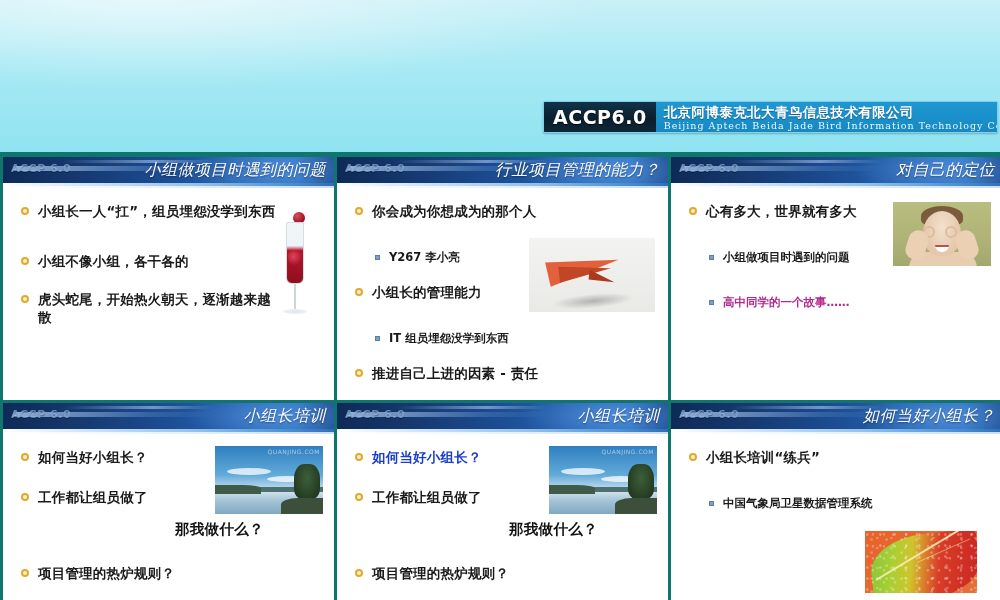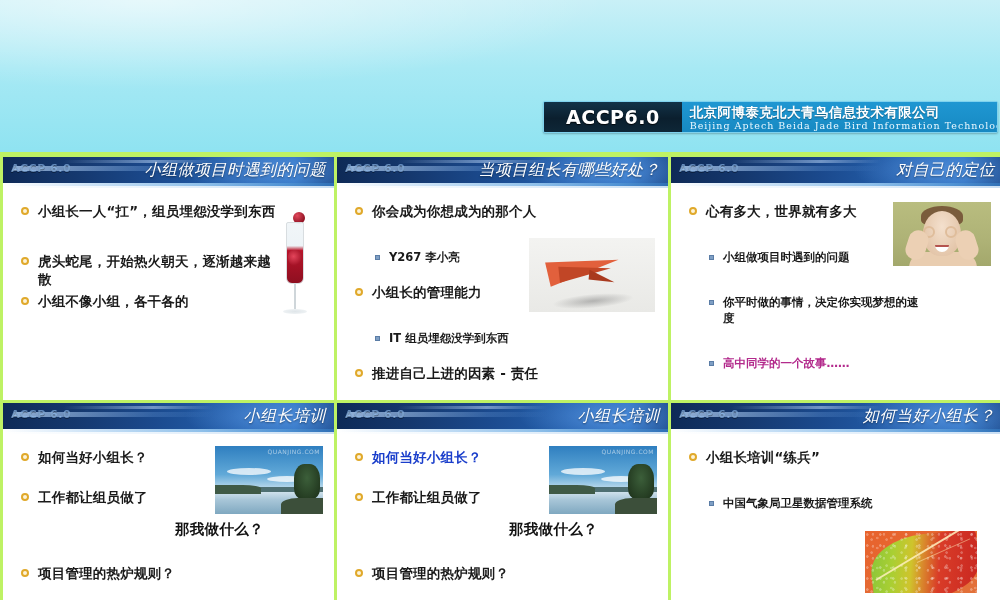--- a/index.html
+++ b/index.html
@@ -30,21 +30,21 @@
     border: 1px solid #7fd2ee;
     border-radius: 2px;
     box-shadow: 0 1px 2px rgba(0,0,0,0.25);
     overflow: hidden;
   }
   .brandbar .accpbox {
     background: linear-gradient(to bottom, #123247 0%, #0b1f2e 55%, #0e2737 100%);
     color: #ffffff;
     font-size: 19px; font-weight: bold; letter-spacing: 0.5px;
     display: flex; align-items: center; justify-content: center;
-    padding: 0 22px;
+    padding: 0 9px;
     text-shadow: 0 1px 1px rgba(0,0,0,0.8);
     flex: 0 0 auto;
   }
   .brandbar .cobox {
     flex: 1 1 auto;
     background: linear-gradient(to bottom, #1f97d2 0%, #1789c2 100%);
     padding: 2px 0 0 8px;
     display: flex; flex-direction: column; justify-content: center;
   }
   .brandbar .cn {
@@ -59,21 +59,21 @@
     font-family: "DejaVu Serif", "Liberation Serif", serif;
   }
 
   
   .grid {
     position: absolute; left: 0; top: 152px; width: 1000px; height: 448px;
     display: grid;
     grid-template-columns: 331px 331px 332px;
     grid-template-rows: 243px 205px;
     gap: 3px 3px;
-    background: #bef264;
+    background: #0f766e;
     padding: 5px 3px 0 3px;
   }
   .slide {
     background: #ffffff;
     position: relative;
     overflow: hidden;
   }
 
   
   .sl-head {
@@ -341,40 +341,40 @@
         <div class="glow"></div>
         <div class="wmark">ACCP 6.0</div>
         <div class="sl-title">小组做项目时遇到的问题</div>
       </div>
       <div class="sl-rule"></div>
       <div class="sl-rule2"></div>
 
       <div class="sl-body">
         <div class="blist" style="width:265px">
           <div class="b1" style="margin-bottom:32px">小组长一人“扛”，组员埋怨没学到东西</div>
+          <div class="b1" style="margin-bottom:20px">小组不像小组，各干各的</div>
           <div class="b1">虎头蛇尾，开始热火朝天，逐渐越来越散</div>
-          <div class="b1" style="margin-bottom:20px">小组不像小组，各干各的</div>
         </div>
         <div class="pic flute-wrap" style="left:272px; top:16px; width:40px; height:120px;">
           <div class="flute-cherry"></div>
           <div class="flute-bowl"></div>
           <div class="flute-foam"></div>
           <div class="flute-stem"></div>
           <div class="flute-foot"></div>
         </div>
       </div>
     </div>
 
     <div class="slide">
       <div class="sl-head">
         <div class="streak"></div>
         <div class="streak2"></div>
         <div class="glow"></div>
         <div class="wmark">ACCP 6.0</div>
-        <div class="sl-title">当项目组长有哪些好处？</div>
+        <div class="sl-title">行业项目管理的能力？</div>
       </div>
       <div class="sl-rule"></div>
       <div class="sl-rule2"></div>
 
       <div class="sl-body">
         <div class="blist" style="width:240px">
           <div class="b1">你会成为你想成为的那个人</div>
           <div class="b2" style="margin-bottom:18px">Y267  李小亮</div>
           <div class="b1">小组长的管理能力</div>
           <div class="b2" style="margin-bottom:18px">IT 组员埋怨没学到东西</div>
@@ -397,21 +397,20 @@
         <div class="wmark">ACCP 6.0</div>
         <div class="sl-title">对自己的定位</div>
       </div>
       <div class="sl-rule"></div>
       <div class="sl-rule2"></div>
 
       <div class="sl-body">
         <div class="blist" style="width:240px">
           <div class="b1">心有多大，世界就有多大</div>
           <div class="b2" style="margin-bottom:18px">小组做项目时遇到的问题</div>
-          <div class="b2" style="margin-bottom:18px">你平时做的事情，决定你实现梦想的速度</div>
           <div class="b2 accent-pink">高中同学的一个故事……</div>
         </div>
         <div class="pic face-bg" style="left:222px; top:14px; width:98px; height:64px;">
           <div class="face-shoulder"></div>
           <div class="face-hair"></div>
           <div class="face-head"></div>
           <div class="face-eye l"></div>
           <div class="face-eye r"></div>
           <div class="face-mouth"></div>
           <div class="face-arm-l"></div>

